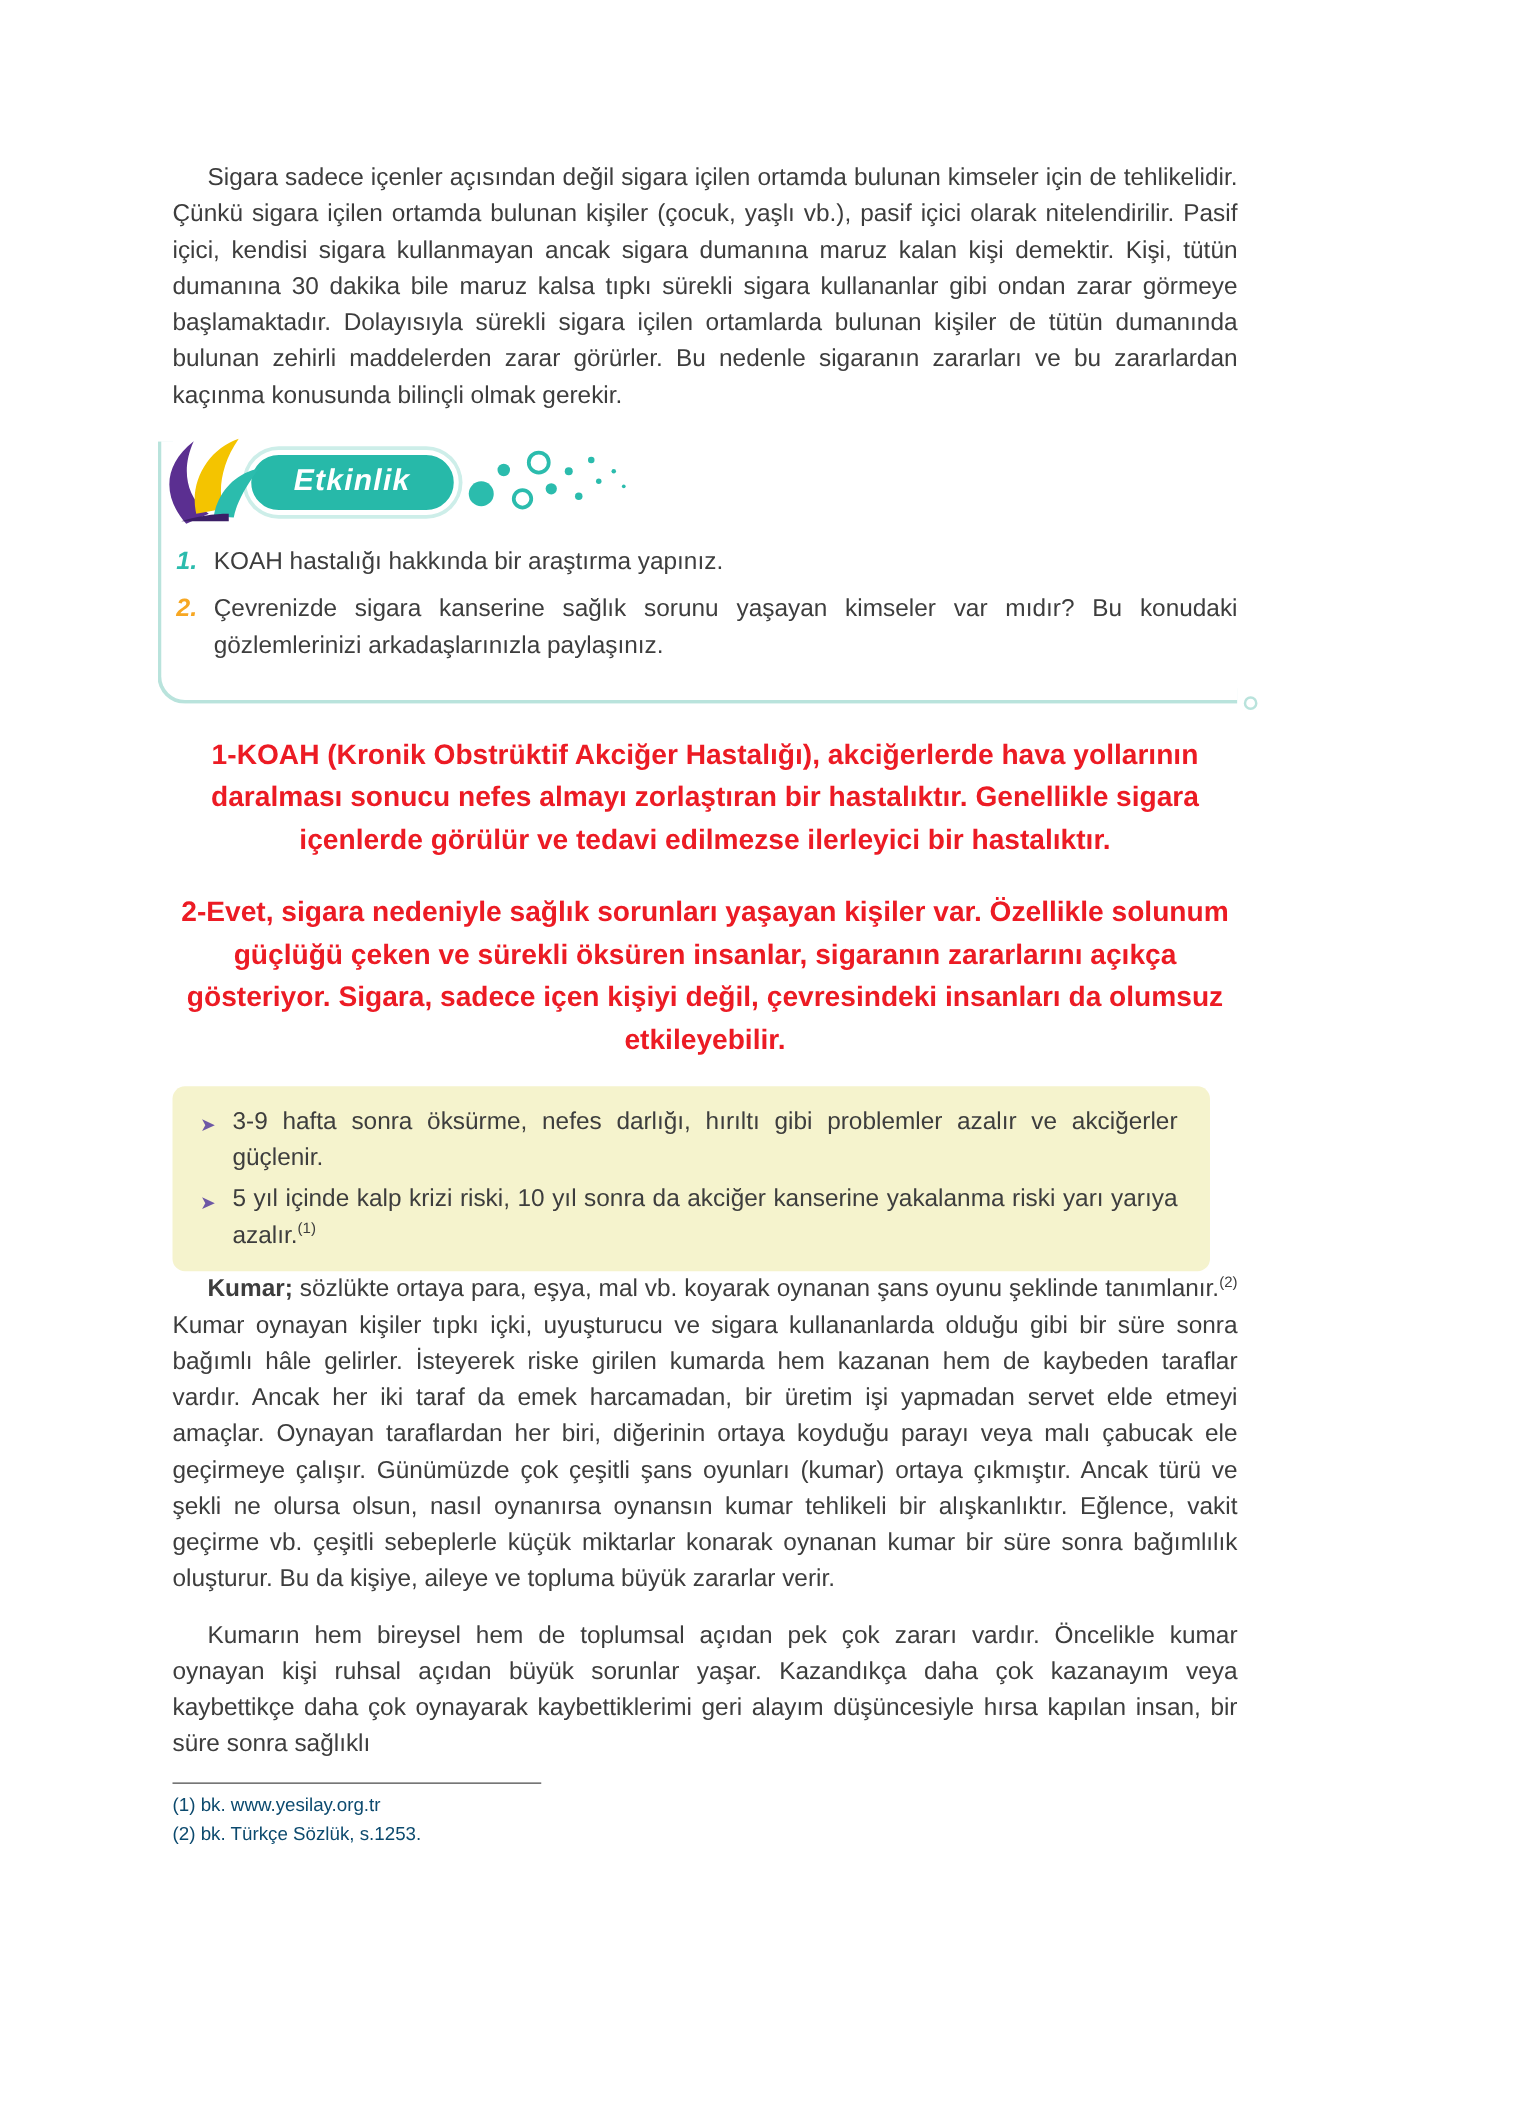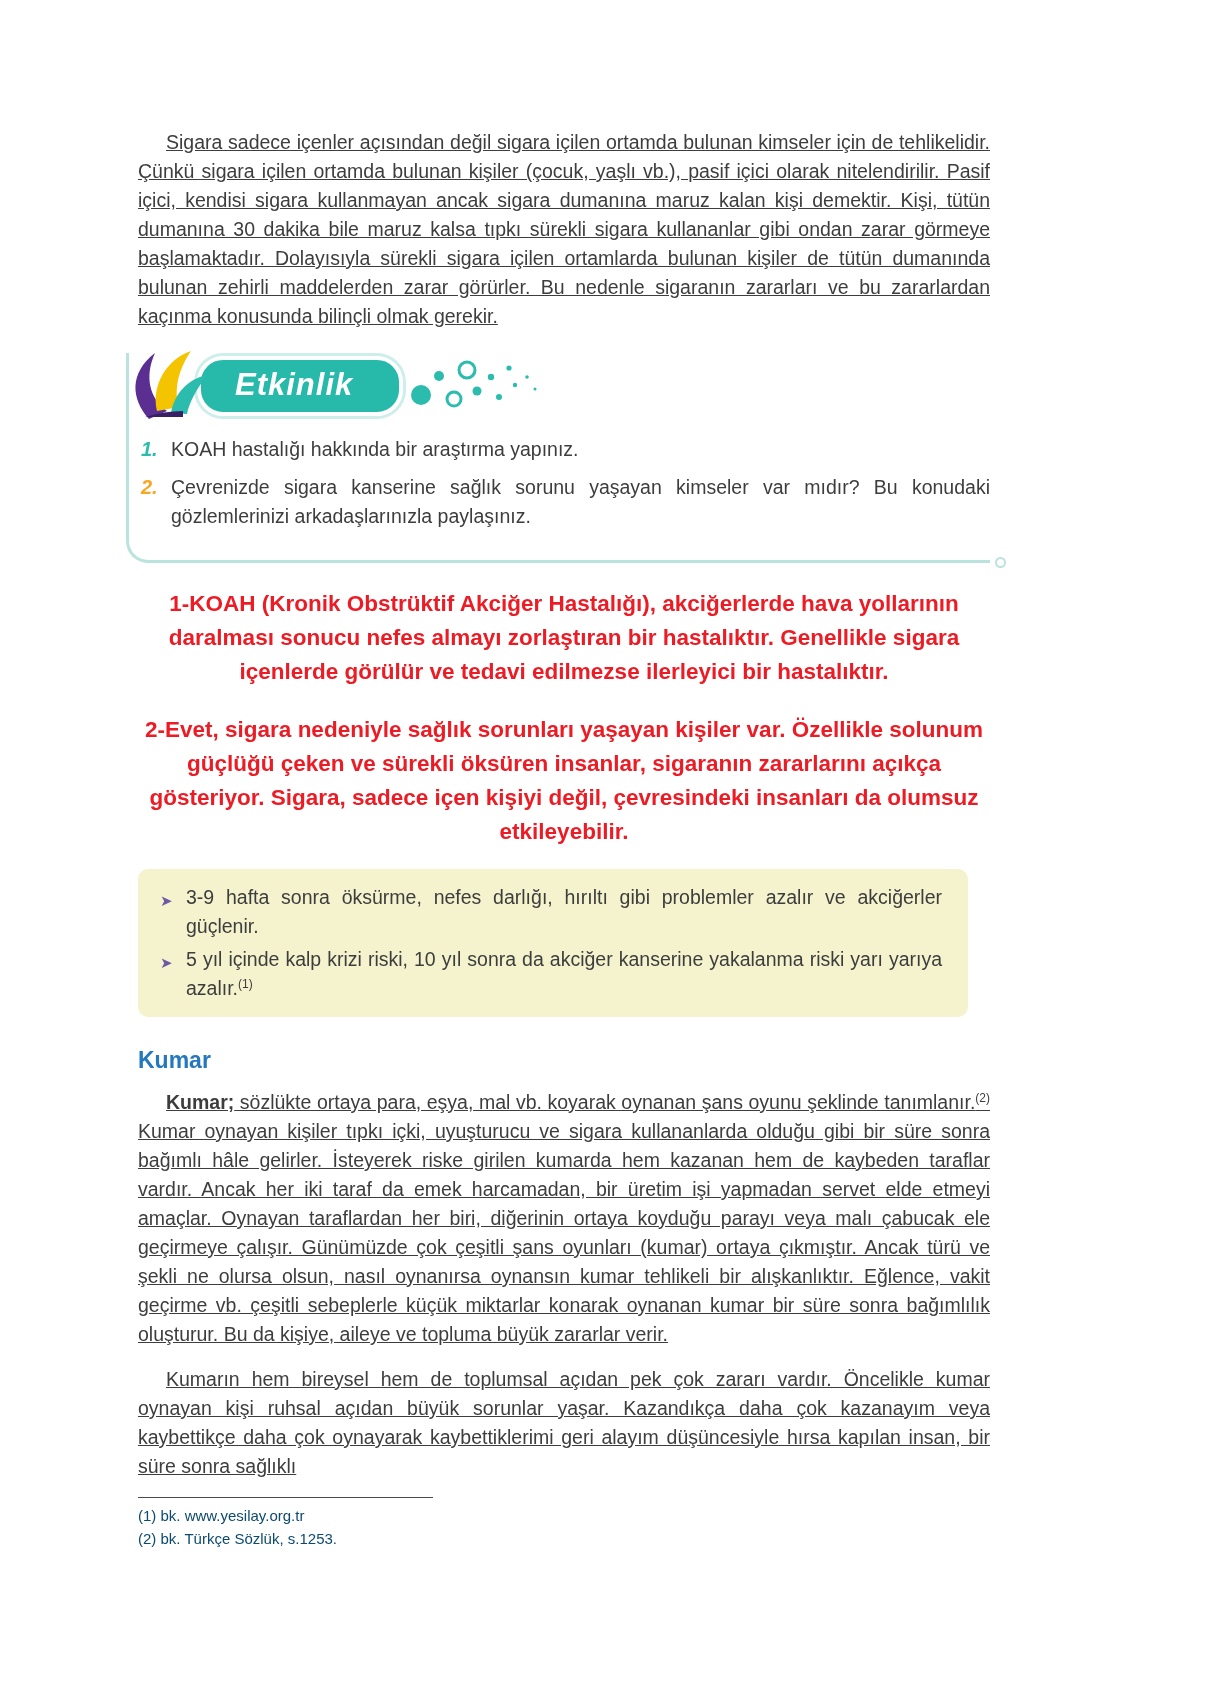--- a/index.html
+++ b/index.html
@@ -15,21 +15,20 @@
     position:absolute;
     left:138px; top:128px;
     width:852px;
   }
   p.body-par {
     font-size:19.5px;
     line-height:29px;
     text-align:justify;
     text-indent:28px;
     margin-bottom:16px;
-    text-decoration:underline;
   }
   
   .activity-frame {
     position:relative;
     margin-left:-12px;
     padding:0 0 20px 12px;
     border-left:3px solid #b9e3dc;
     border-bottom:3px solid #b9e3dc;
     border-bottom-left-radius:22px;
     margin-top:22px;
@@ -50,22 +49,22 @@
     margin-left:-14px;
   }
   .feather { margin-right:-26px; position:relative; z-index:2; }
   .badge {
     position:relative; z-index:1;
     background:#27b9a9;
     color:#ffffff;
     border:4px solid #ffffff;
     box-shadow:0 0 0 3px #cdeee9;
     border-radius:26px;
-    padding:7px 46px 9px 34px;
-    font-size:31px;
+    padding:7px 35px 9px 34px;
+    font-size:24px;
     font-weight:bold;
     font-style:italic;
     letter-spacing:1px;
   }
   .dots { margin-left:6px; }
   .activity-items { margin-top:16px; }
   .activity-item {
     display:flex;
     font-size:19.5px;
     line-height:29px;
@@ -190,21 +189,20 @@
     <div class="hl-row">
       <span class="hl-arrow">➤</span>
       <span class="hl-text"><span>3-9 hafta sonra öksürme, nefes darlığı, hırıltı gibi problemler azalır ve akciğerler güçlenir.</span><sup></sup></span>
     </div>
     <div class="hl-row">
       <span class="hl-arrow">➤</span>
       <span class="hl-text"><span>5 yıl içinde kalp krizi riski, 10 yıl sonra da akciğer kanserine yakalanma riski yarı yarıya azalır.</span><sup>(1)</sup></span>
     </div>
   </div>
 
-  <div class="section-heading">Kumar</div>
 
   <p class="body-par"><b>Kumar;</b><span> sözlükte ortaya para, eşya, mal vb. koyarak oynanan şans oyunu şeklinde tanımlanır.</span><sup>(2)</sup><span> Kumar oynayan kişiler tıpkı içki, uyuşturucu ve sigara kullananlarda olduğu gibi bir süre sonra bağımlı hâle gelirler. İsteyerek riske girilen kumarda hem kazanan hem de kaybeden taraflar vardır. Ancak her iki taraf da emek harcamadan, bir üretim işi yapmadan servet elde etmeyi amaçlar. Oynayan taraflardan her biri, diğerinin ortaya koyduğu parayı veya malı çabucak ele geçirmeye çalışır. Günümüzde çok çeşitli şans oyunları (kumar) ortaya çıkmıştır. Ancak türü ve şekli ne olursa olsun, nasıl oynanırsa oynansın kumar tehlikeli bir alışkanlıktır. Eğlence, vakit geçirme vb. çeşitli sebeplerle küçük miktarlar konarak oynanan kumar bir süre sonra bağımlılık oluşturur. Bu da kişiye, aileye ve topluma büyük zararlar verir.</span></p>
 
   <p class="body-par">Kumarın hem bireysel hem de toplumsal açıdan pek çok zararı vardır. Öncelikle kumar oynayan kişi ruhsal açıdan büyük sorunlar yaşar. Kazandıkça daha çok kazanayım veya kaybettikçe daha çok oynayarak kaybettiklerimi geri alayım düşüncesiyle hırsa kapılan insan, bir süre sonra sağlıklı</p>
 
   <div class="footnotes">
     <div class="fn-rule"></div>
     <div class="fn-line">(1)  bk. www.yesilay.org.tr</div>
     <div class="fn-line">(2)  bk. Türkçe Sözlük, s.1253.</div>
   </div>

